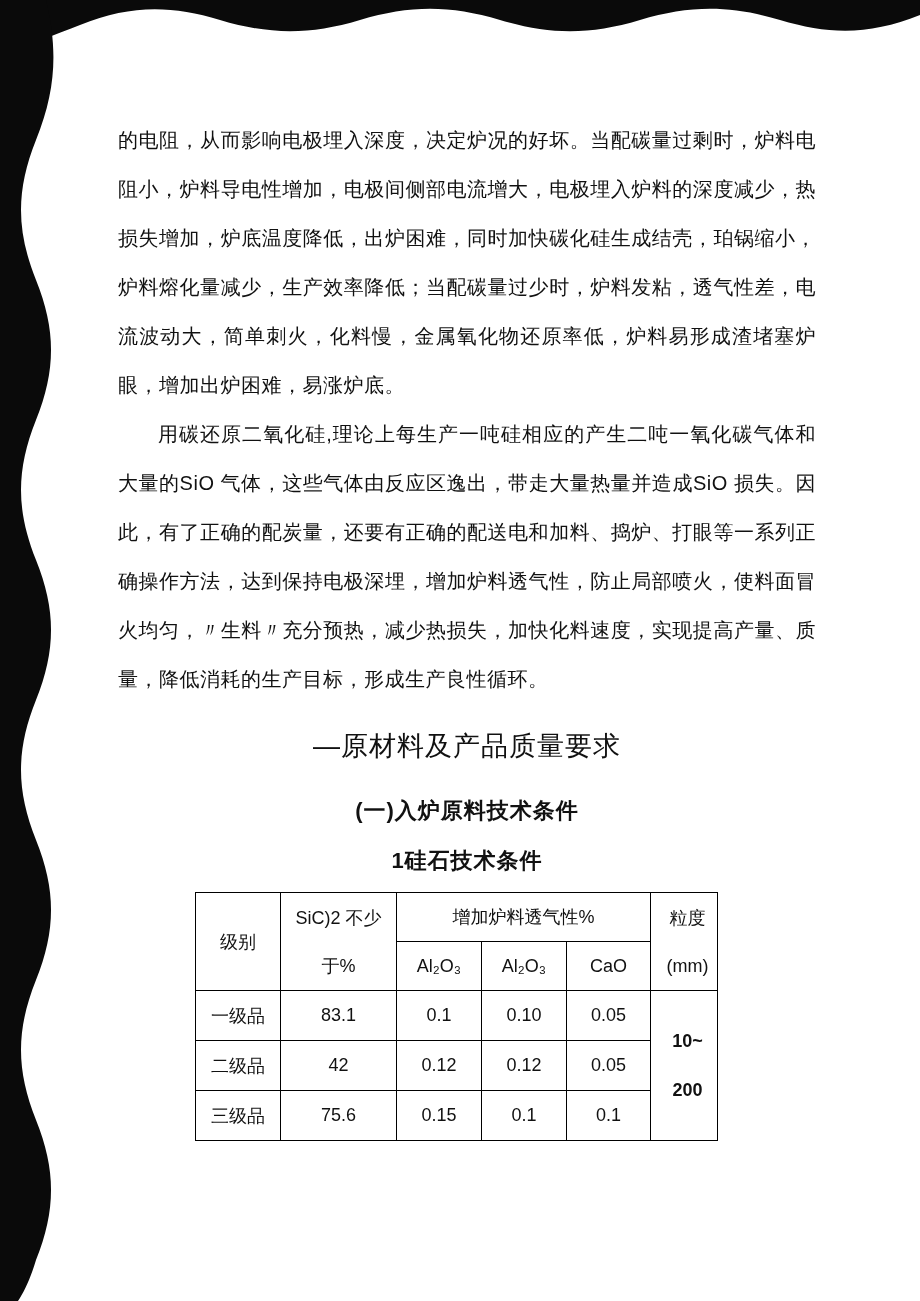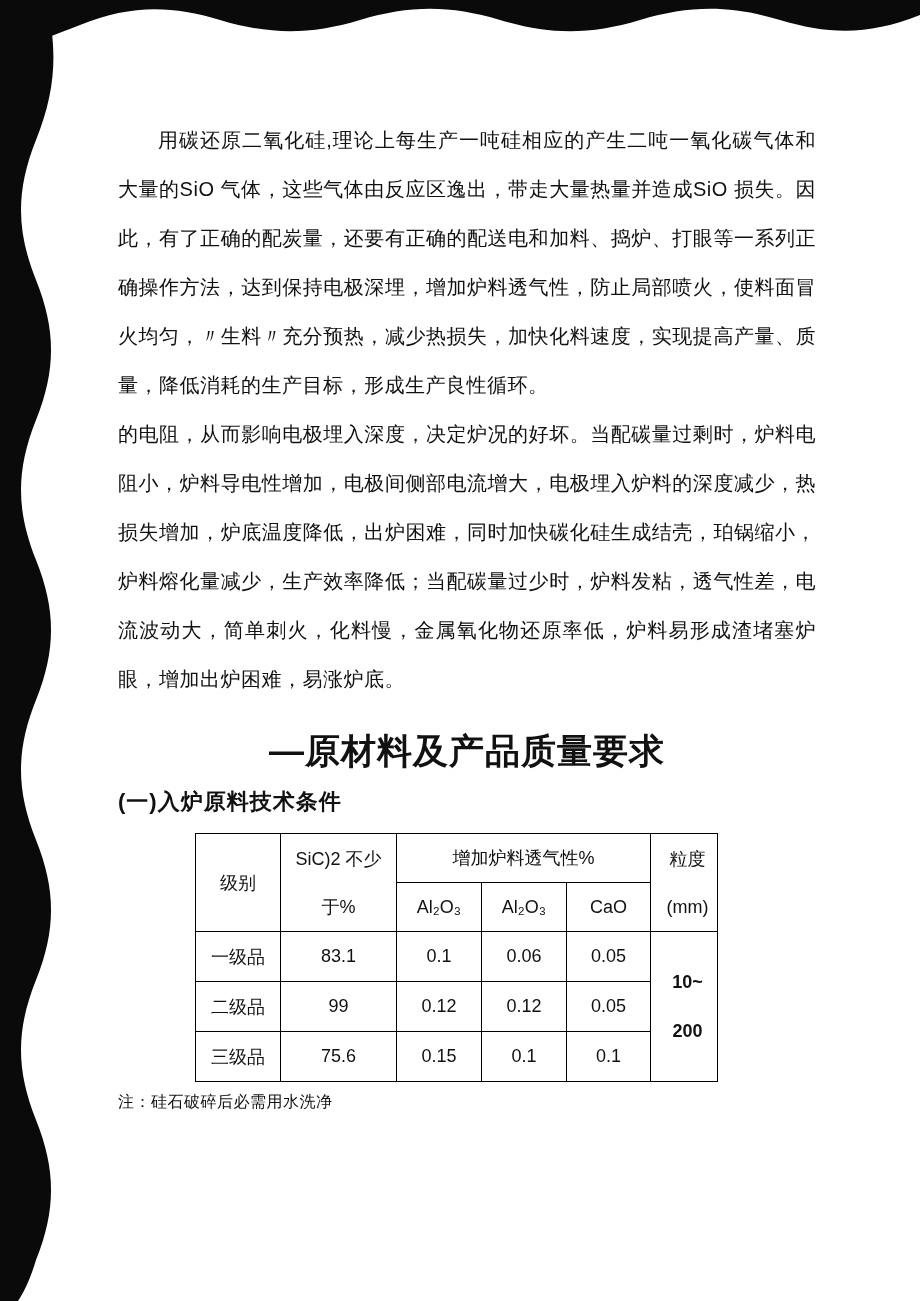--- a/index.html
+++ b/index.html
@@ -5,22 +5,22 @@
   html,body{margin:0;padding:0;}
   body{
     width:920px;height:1301px;background:#ffffff;position:relative;overflow:hidden;
     font-family:"Liberation Sans","DejaVu Sans",sans-serif;color:#111;
   }
   .page{position:absolute;inset:0;}
   .border-decor{position:absolute;top:0;left:0;pointer-events:none;}
   .content{position:absolute;left:118px;width:698px;top:116px;}
   p.body-para{margin:0;font-size:20px;line-height:49px;text-align:justify;letter-spacing:0.5px;}
   p.indent{text-indent:2em;}
-  h1.doc-h1{font-size:35px;text-align:center;margin:24px 0 0;font-weight:bold;letter-spacing:1px;}
-  h2.doc-h2{font-size:22px;text-align:left;margin:12px 0 0;font-weight:bold;letter-spacing:1px;}
+  h1.doc-h1{font-size:27px;text-align:center;margin:24px 0 0;font-weight:normal;letter-spacing:1px;}
+  h2.doc-h2{font-size:22px;text-align:center;margin:32px 0 0;font-weight:bold;letter-spacing:1px;}
   h3.doc-h3{font-size:22px;text-align:center;margin:20px 0 0;font-weight:bold;letter-spacing:1px;}
   table.spec{border-collapse:collapse;table-layout:fixed;margin:16px 0 0 77px;}
   table.spec td{
     border:1px solid #000;text-align:center;vertical-align:middle;
     font-size:18px;padding:0;height:48px;background:#fff;margin-left:27px;
   }
   table.spec tr.datarow td{height:49px;}
   td.two-line{height:97px;}
   td.two-line .ln{height:48px;line-height:48px;}
   td.size-col{text-align:left;}
@@ -34,28 +34,29 @@
 
 <div class="page">
 
   <svg class="border-decor" width="920" height="1301" viewBox="0 0 920 1301" aria-hidden="true">
     <path fill="#0a0a0a" d="M0,0 H920 V15 C870,35 830,35 780,20 C730,5 690,5 640,20 C590,35 550,35 500,20 C450,5 410,5 360,20 C310,35 270,35 220,20 C170,5 130,5 80,25 C55,35 25,45 0,58 Z"></path>
     <path fill="#0a0a0a" d="M0,0 H46 C58,50 56,90 36,140 C16,190 16,230 36,280 C56,330 56,370 36,420 C16,470 16,510 36,560 C56,610 56,650 36,700 C16,750 16,790 36,840 C56,890 56,930 36,980 C16,1030 16,1070 36,1120 C56,1170 56,1210 36,1260 C30,1280 24,1292 18,1301 H0 Z"></path>
   </svg>
 
   <div class="content">
 
+    <p class="body-para">的电阻，从而影响电极埋入深度，决定炉况的好坏。当配碳量过剩时，炉料电阻小，炉料导电性增加，电极间侧部电流增大，电极埋入炉料的深度减少，热损失增加，炉底温度降低，出炉困难，同时加快碳化硅生成结壳，珀锅缩小，炉料熔化量减少，生产效率降低；当配碳量过少时，炉料发粘，透气性差，电流波动大，简单刺火，化料慢，金属氧化物还原率低，炉料易形成渣堵塞炉眼，增加出炉困难，易涨炉底。</p>
+
     <p class="body-para indent">用碳还原二氧化硅,理论上每生产一吨硅相应的产生二吨一氧化碳气体和大量的SiO 气体，这些气体由反应区逸出，带走大量热量并造成SiO 损失。因此，有了正确的配炭量，还要有正确的配送电和加料、捣炉、打眼等一系列正确操作方法，达到保持电极深埋，增加炉料透气性，防止局部喷火，使料面冒火均匀，〃生料〃充分预热，减少热损失，加快化料速度，实现提高产量、质量，降低消耗的生产目标，形成生产良性循环。</p>
-
-    <p class="body-para">的电阻，从而影响电极埋入深度，决定炉况的好坏。当配碳量过剩时，炉料电阻小，炉料导电性增加，电极间侧部电流增大，电极埋入炉料的深度减少，热损失增加，炉底温度降低，出炉困难，同时加快碳化硅生成结壳，珀锅缩小，炉料熔化量减少，生产效率降低；当配碳量过少时，炉料发粘，透气性差，电流波动大，简单刺火，化料慢，金属氧化物还原率低，炉料易形成渣堵塞炉眼，增加出炉困难，易涨炉底。</p>
 
     <h1 class="doc-h1">—原材料及产品质量要求</h1>
 
     <h2 class="doc-h2">(一)入炉原料技术条件</h2>
 
+    <h3 class="doc-h3">1硅石技术条件</h3>
 
     <table class="spec">
       <colgroup>
         <col style="width:85px">
           <col style="width:116px">
           <col style="width:85px">
         <col style="width:85px">
           <col style="width:84px">
           <col style="width:67px">
       </colgroup>
@@ -74,40 +75,39 @@
       </tr>
       <tr>
         <td>Al₂O₃</td>
         <td>Al₂O₃</td>
         <td>CaO</td>
       </tr>
       <tr class="datarow">
         <td>一级品</td>
         <td>83.1</td>
         <td>0.1</td>
-        <td>0.06</td>
+        <td>0.10</td>
         <td>0.05</td>
         <td rowspan="3" class="size-body size-col">
           <div class="ln">10~</div>
           <div class="ln">200</div>
         </td>
       </tr>
       <tr class="datarow">
         <td>二级品</td>
-        <td>99</td>
+        <td>42</td>
         <td>0.12</td>
         <td>0.12</td>
         <td>0.05</td>
       </tr>
       <tr class="datarow">
         <td>三级品</td>
         <td>75.6</td>
         <td>0.15</td>
         <td>0.1</td>
         <td>0.1</td>
       </tr>
     </tbody>
       </table>
 
-    <div class="note">注：硅石破碎后必需用水洗净</div>
 
   </div>
 </div>
 
 </body></html>

